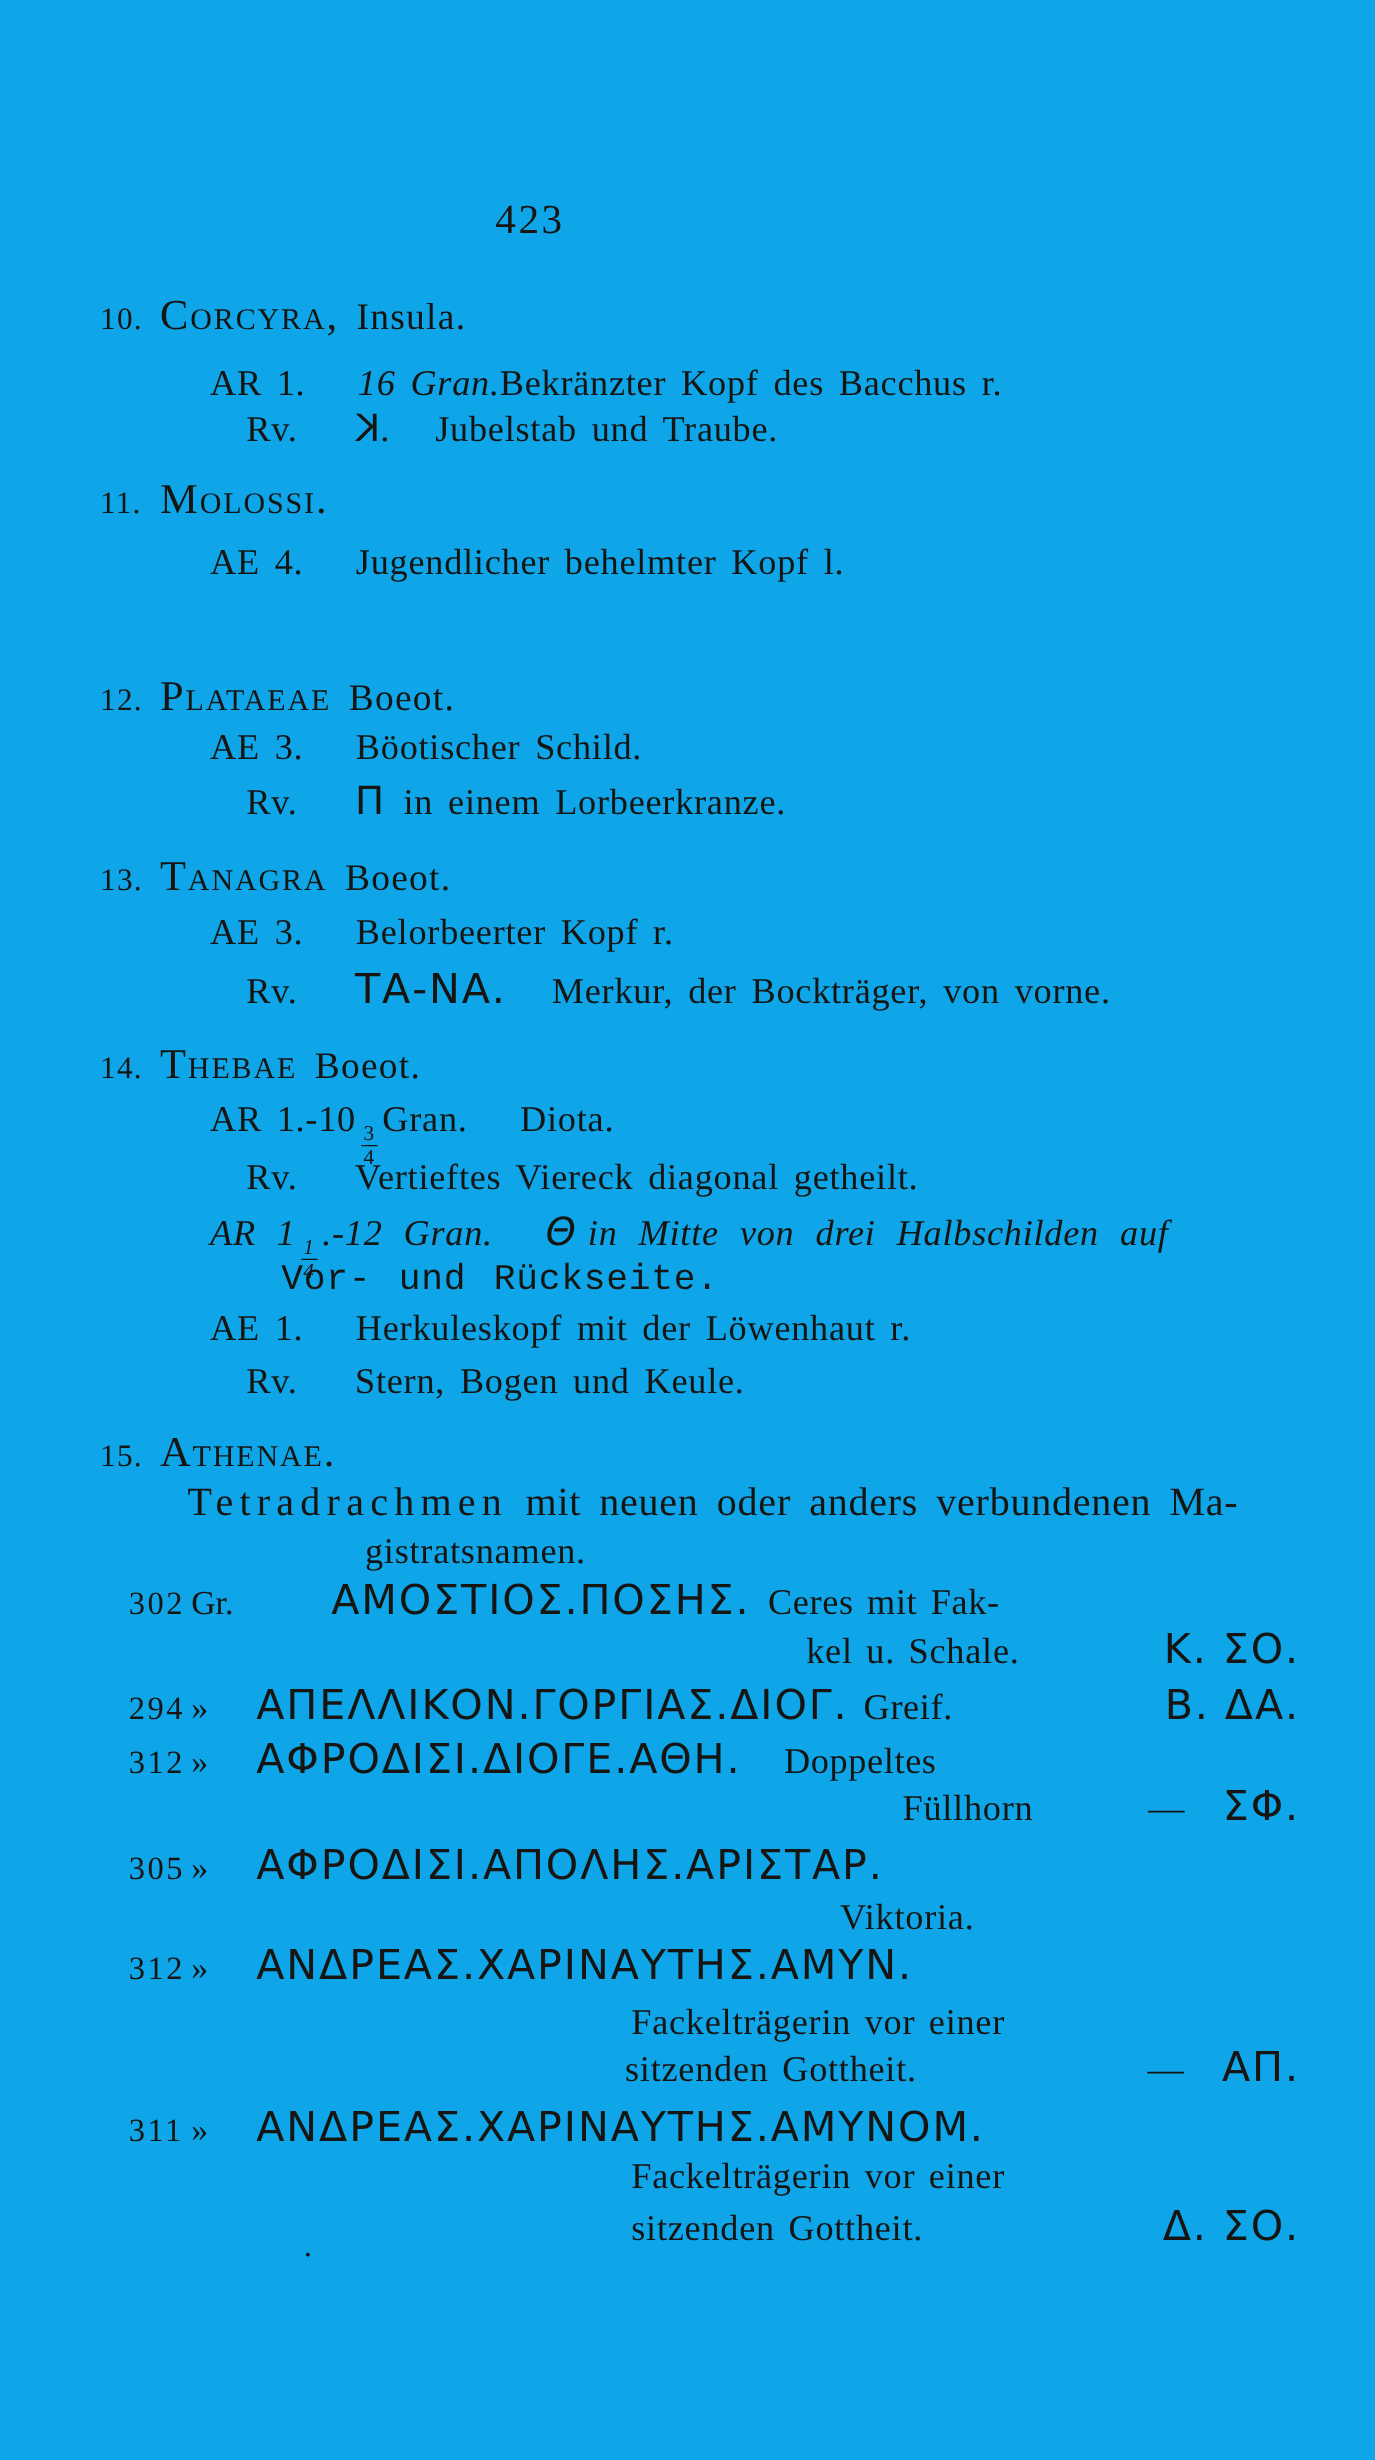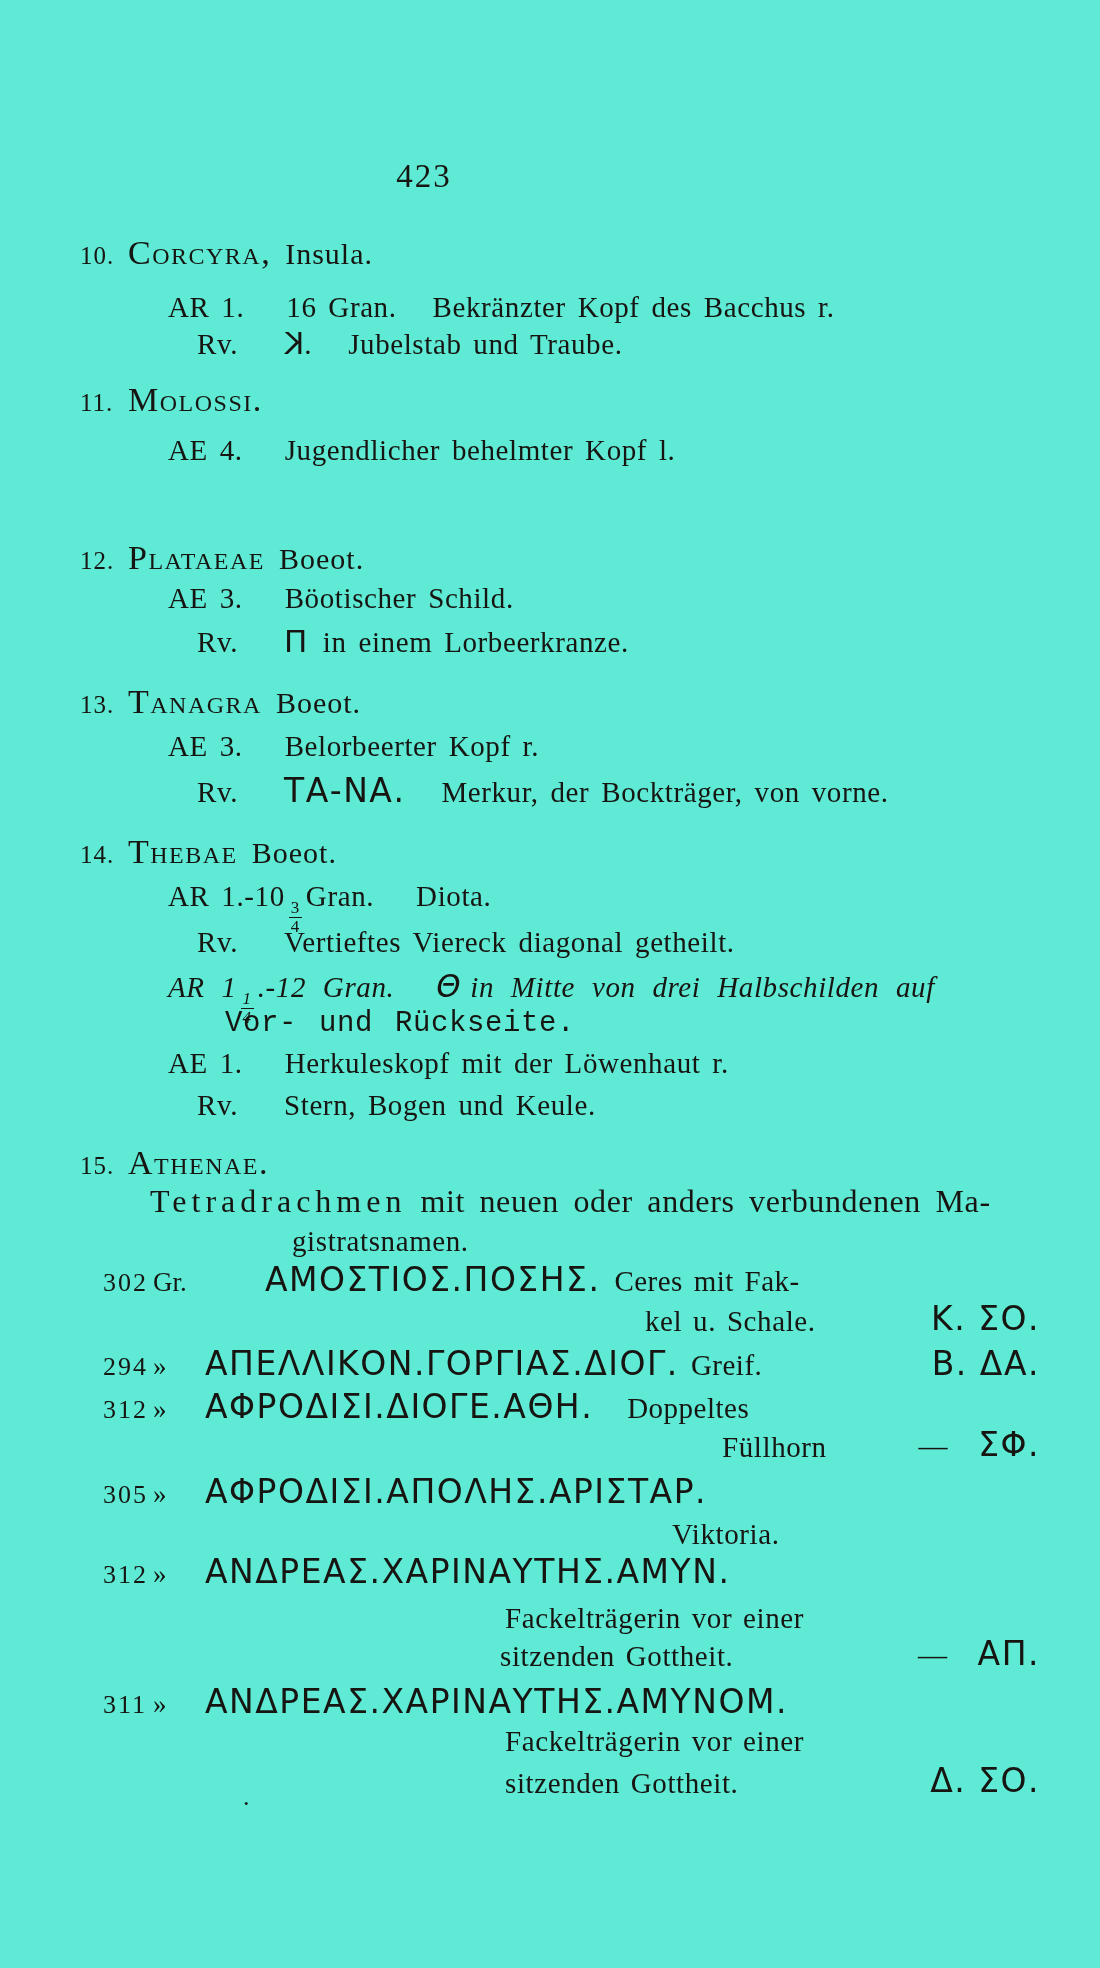--- a/index.html
+++ b/index.html
@@ -1,38 +1,38 @@
 <!DOCTYPE html>
 <html><head>
 <meta charset="utf-8">
 <style>
   html,body{margin:0;padding:0;background:#ffffff;}
   .page{
     position:relative;
     width:1100px;height:1968px;
-    background:#5eead4;
+    background:#0ea5e9;
     color:#171512;
     font-family:"Liberation Serif", serif;
     overflow:hidden;
   }
   .line{position:absolute;left:0;right:0;white-space:nowrap;line-height:1.15;}
   .pageno{
     position:absolute;top:158px;left:424px;transform:translateX(-50%);
     font-size:33px;letter-spacing:2px;
   }
   
   .head{left:80px;font-size:30px;}
   .enum{display:inline-block;width:48px;font-size:25px;letter-spacing:1px;}
   .sc{font-variant:small-caps;font-size:34px;letter-spacing:1.5px;}
   .rest{font-size:30px;margin-left:14px;letter-spacing:1px;}
   
   .desc{left:168px;font-size:29px;letter-spacing:0.6px;word-spacing:4px;}
   .rv{left:197px;font-size:29px;letter-spacing:0.6px;word-spacing:4px;}
   .mprefix{margin-right:42px;text-align:right;}
-  .mmid{margin-right:36px;}
+  .mmid{font-style:italic;}
   .rvlabel{margin-right:46px;}
   .greek{
     font-family:"DejaVu Sans", sans-serif;
     font-size:31px;letter-spacing:1.5px;word-spacing:0;
   }
   .greek.big{font-size:33px;}
   .gap-r{margin-right:36px;}
   .mirrored{display:inline-block;transform:scaleX(-1);
     font-family:"DejaVu Sans", sans-serif;font-size:30px;}
   .frac{display:inline-flex;flex-direction:column;align-items:center;

